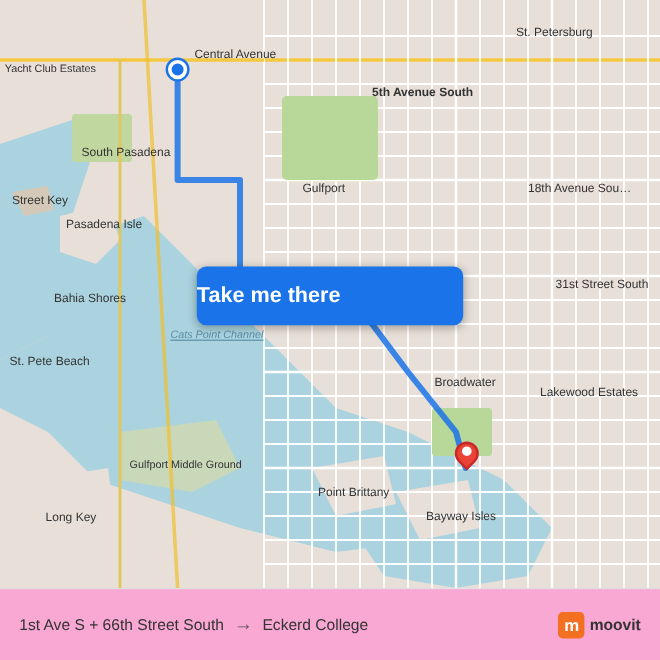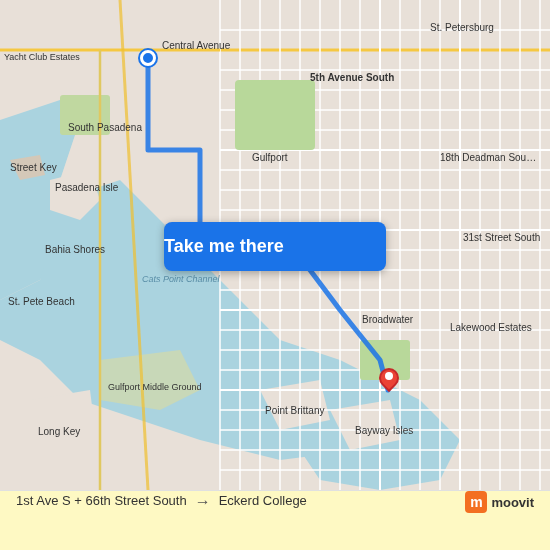--- a/index.html
+++ b/index.html
@@ -108,20 +108,21 @@
       color: #333;
       font-weight: 500;
       z-index: 6;
       white-space: nowrap;
       pointer-events: none;
     }
     .map-label-water {
       font-size: 9px;
       color: #5b8fa8;
       font-style: italic;
+      text-decoration: underline;
     }
 
     
     #attribution {
       position: absolute;
       bottom: 0;
       left: 0;
       right: 0;
       height: 16px;
       background: rgba(255,255,255,0.85);
@@ -130,23 +131,23 @@
       display: flex;
       align-items: center;
       padding: 0 4px;
       z-index: 10;
     }
 
     
     #footer {
       width: 550px;
       height: 60px;
-      background: #fef9c3;
-      display: flex;
-      align-items: flex-start;
+      background: #f9a8d4;
+      display: flex;
+      align-items: center;
       justify-content: space-between;
       padding: 0 16px;
       border-top: 1px solid #e0e0e0;
     }
 
     #footer-left {
       display: flex;
       flex-direction: column;
     }
     #footer-from {
@@ -275,21 +276,21 @@
   <div class="origin-dot" style="left:140px;top:50px;"></div>
 
   <div class="pin" style="left:378px;top:368px;">
     <div class="pin-circle"></div>
     <div class="pin-dot"></div>
   </div>
 
   <div class="map-label" style="left:430px;top:22px;">St. Petersburg</div>
   <div class="map-label" style="left:162px;top:40px;">Central Avenue</div>
   <div class="map-label" style="left:310px;top:72px;font-weight:bold;">5th Avenue South</div>
-  <div class="map-label" style="left:440px;top:152px;">18th Deadman Sou…</div>
+  <div class="map-label" style="left:440px;top:152px;">18th Avenue Sou…</div>
   <div class="map-label" style="left:463px;top:232px;">31st Street South</div>
   <div class="map-label" style="left:68px;top:122px;">South Pasadena</div>
   <div class="map-label" style="left:55px;top:182px;">Pasadena Isle</div>
   <div class="map-label" style="left:45px;top:244px;">Bahia Shores</div>
   <div class="map-label" style="left:10px;top:162px;">Street Key</div>
   <div class="map-label" style="left:8px;top:296px;">St. Pete Beach</div>
   <div class="map-label" style="left:252px;top:152px;">Gulfport</div>
   <div class="map-label" style="left:362px;top:314px;">Broadwater</div>
   <div class="map-label" style="left:450px;top:322px;">Lakewood Estates</div>
   <div class="map-label map-label-water" style="left:142px;top:274px;">Cats Point Channel</div>

